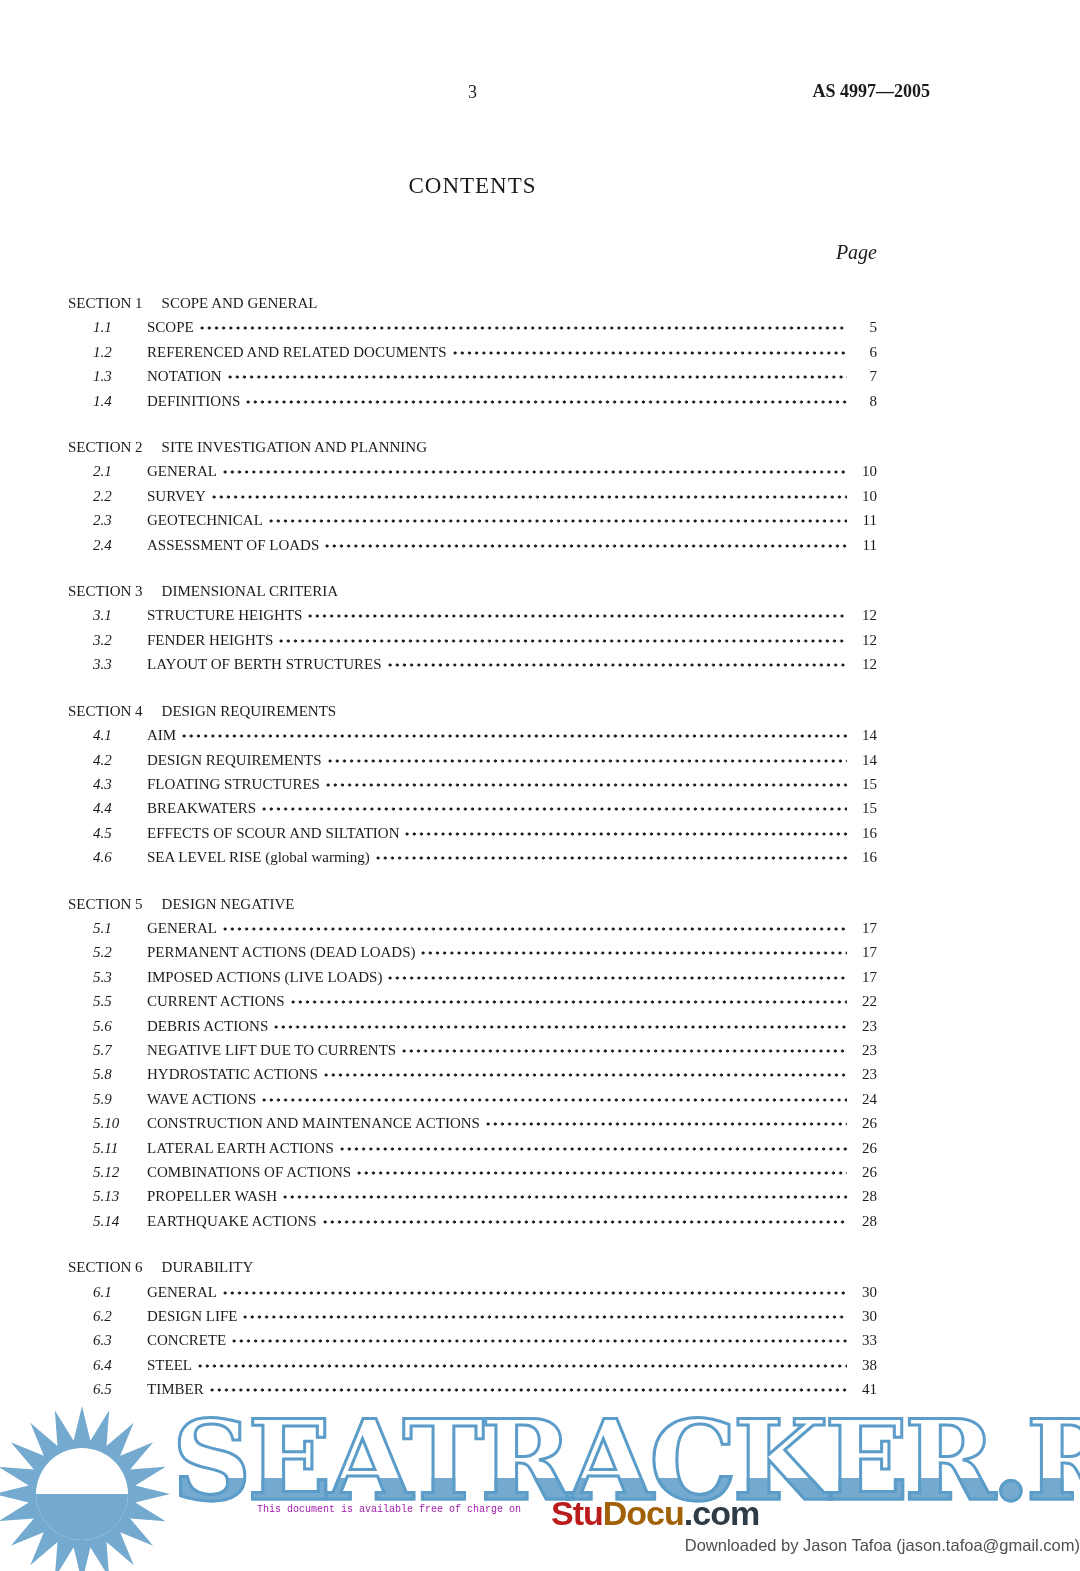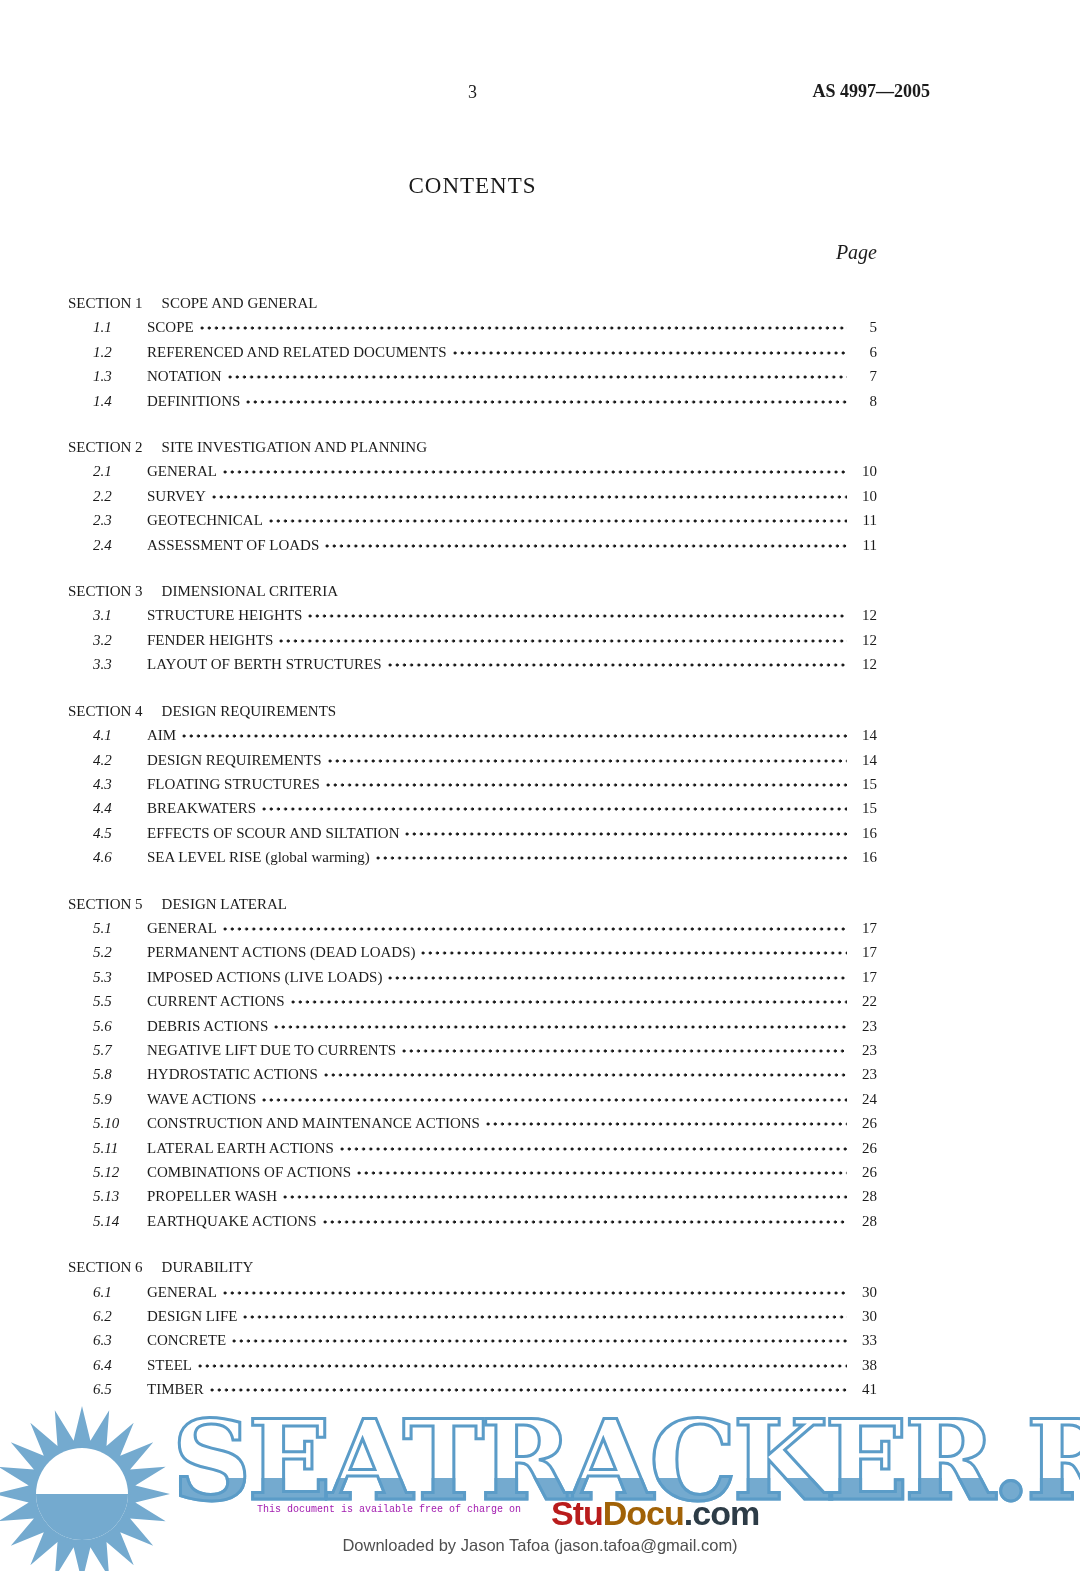--- a/index.html
+++ b/index.html
@@ -65,21 +65,21 @@
   }
   .studocu-logo{
     position:absolute;left:551px;top:1494px;z-index:4;cursor:pointer;
     font-family:"Liberation Sans", sans-serif;font-weight:bold;font-size:34px;
     line-height:38px;letter-spacing:-1px;white-space:nowrap;
   }
   .logo-stu{color:#b91c1c;}
   .logo-docu{color:#a16207;}
   .logo-com{color:#2d3c47;}
   .downloaded-line{
-    position:absolute;left:0;top:1536px;width:1080px;text-align:center;z-index:4;
+    position:absolute;left:0;top:1536px;width:1080px;text-align:right;z-index:4;
     font-family:"Liberation Sans", sans-serif;font-size:16.5px;color:#4f4f4f;
   }
 </style>
 </head>
 <body>
 
 <div class="page">
 
   <div class="hdr-pagenum">3</div>
   <div class="hdr-doccode">AS 4997—2005</div>
@@ -196,21 +196,21 @@
           <span class="pg">16</span>
         </div>
         <div class="toc-row">
           <span class="num">4.6</span>
           <span class="it-title">SEA LEVEL RISE (global warming)</span>
           <span class="leader"></span>
           <span class="pg">16</span>
         </div>
       </section>
       <section class="toc-section">
-        <div class="sec-heading"><span class="sec-label">SECTION 5</span><span class="sec-title">DESIGN LATERAL</span></div>
+        <div class="sec-heading"><span class="sec-label">SECTION 5</span><span class="sec-title">DESIGN NEGATIVE</span></div>
         <div class="toc-row">
           <span class="num">5.1</span>
           <span class="it-title">GENERAL</span>
           <span class="leader"></span>
           <span class="pg">17</span>
         </div>
         <div class="toc-row">
           <span class="num">5.2</span>
           <span class="it-title">PERMANENT ACTIONS (DEAD LOADS)</span>
           <span class="leader"></span>

